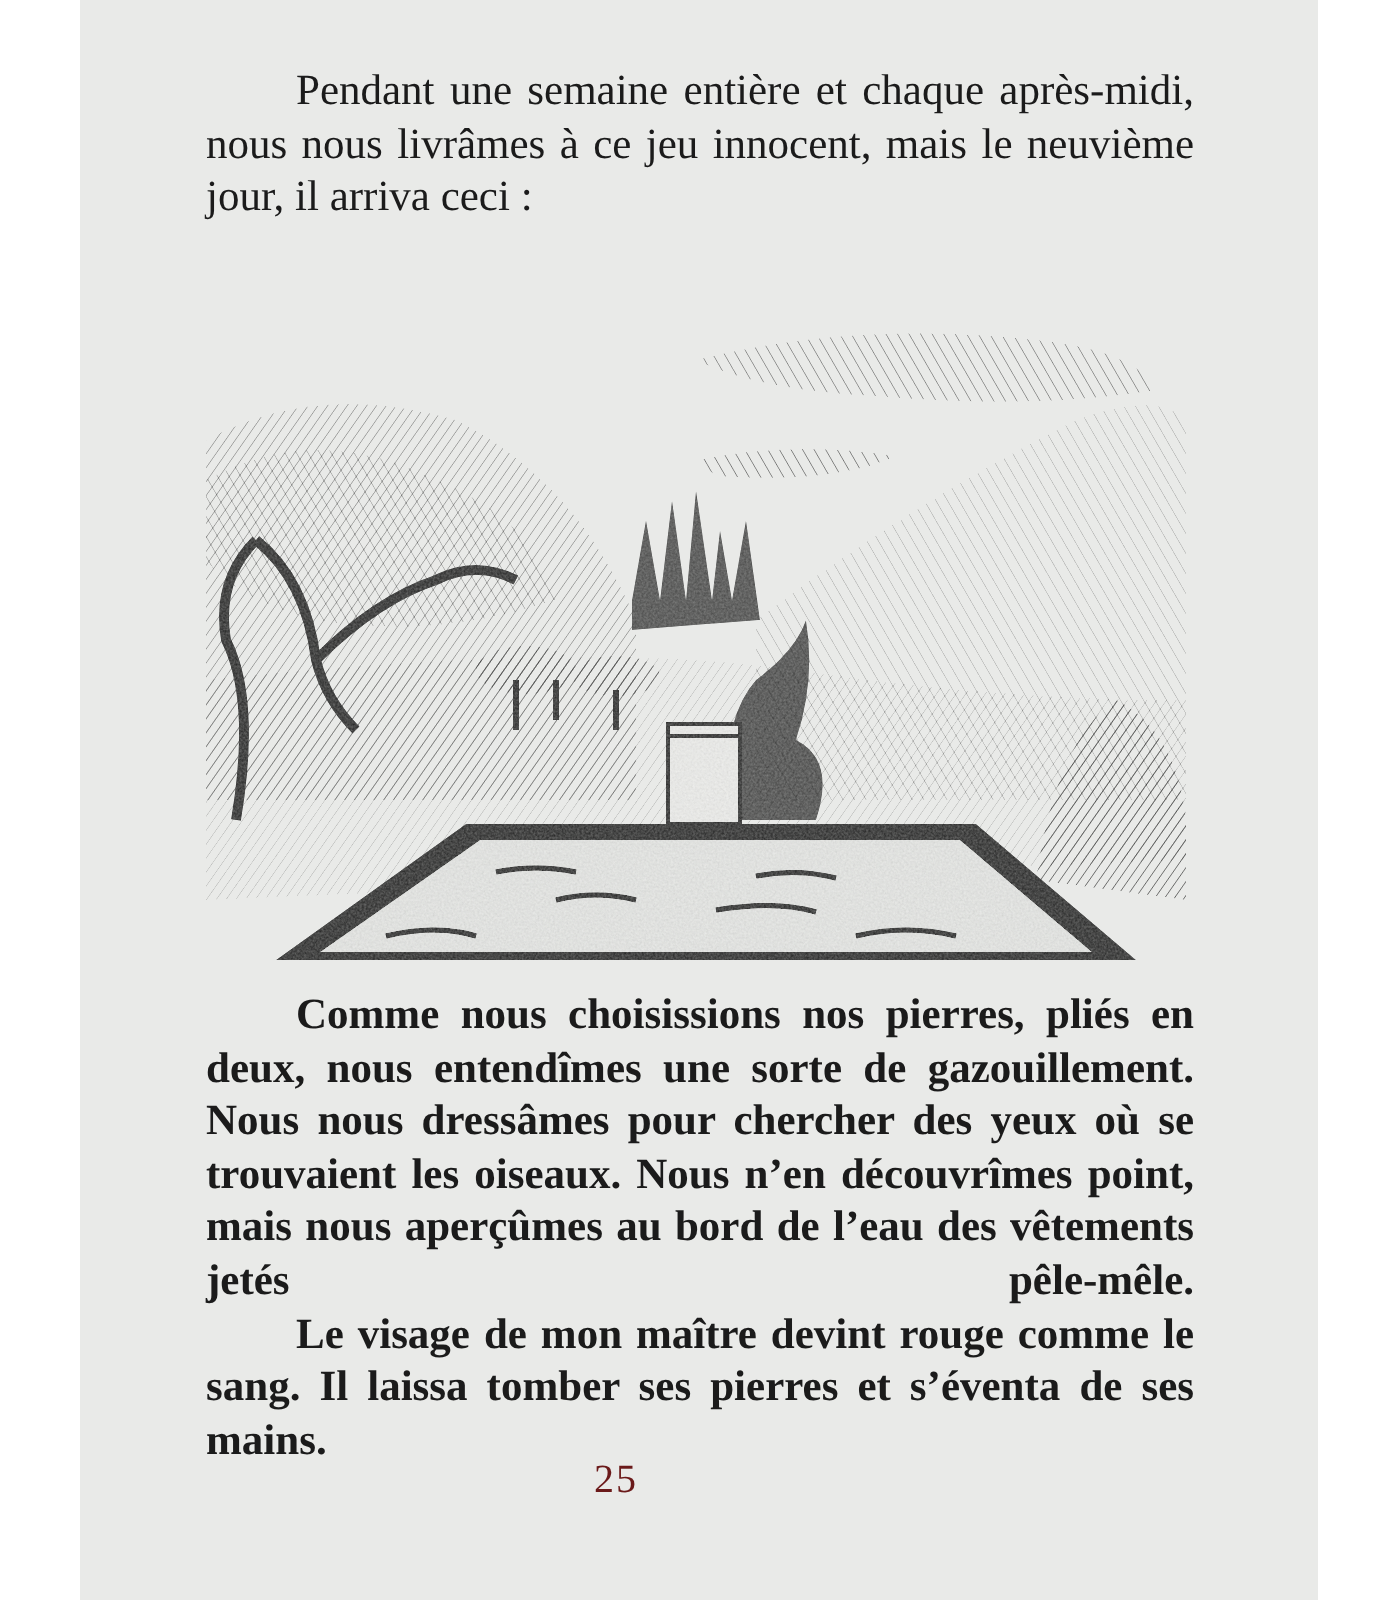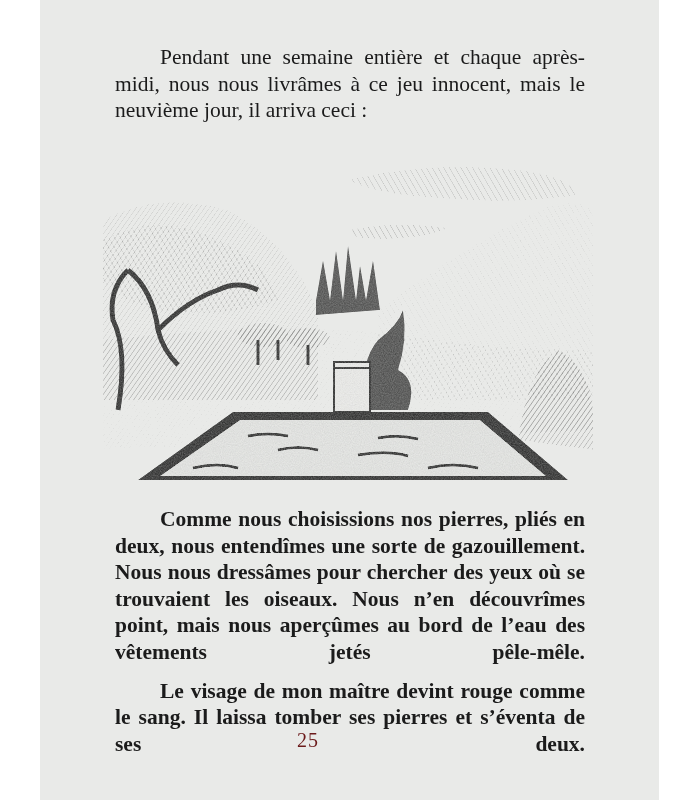--- a/index.html
+++ b/index.html
@@ -7,21 +7,21 @@
     .page {
       position: absolute; left: 40px; top: 0; width: 619px; height: 800px;
       background: #e9eae8;
     }
     .text {
       position: absolute; left: 103px; width: 494px;
       font-family: "Liberation Serif", "DejaVu Serif", serif;
       font-size: 21.5px; line-height: 26.6px; color: #1b1b1b;
       text-align: justify;
     }
-    .text p { margin: 12px; text-indent: 45px; text-align-last: left; }
+    .text p { margin: 0; text-indent: 45px; text-align-last: left; }
     .text p.full { text-align-last: justify; }
     .block1 { top: 32px; }
     .block2 { top: 494px; font-weight: bold; }
     .illustration {
       position: absolute; left: 98px; top: 150px; width: 500px; height: 332px;
     }
     .folio {
       position: absolute; left: 0; width: 616px; top: 729px; text-align: center;
       font-family: "Liberation Serif", "DejaVu Serif", serif;
       font-size: 20px; color: #6b1a1a; letter-spacing: 1px;
@@ -78,16 +78,16 @@
     <line x1="236" y1="218" x2="272" y2="218" stroke="#1b1b1b" stroke-width="2"></line>
 
     <path d="M40 330 L135 262 L390 262 L470 330Z" fill="#151515"></path>
     <path d="M62 326 L142 270 L382 270 L448 326Z" fill="#e9eae8"></path>
     <path d="M95 318 Q120 312 140 318 M180 300 Q200 295 220 300 M260 305 Q290 300 310 306 M330 318 Q355 312 380 318 M150 286 Q170 282 190 286 M280 288 Q300 284 320 289" stroke="#1b1b1b" stroke-width="2.5" fill="none"></path>
   </g>
 </svg>
 
 <div class="text block2">
   <p class="full">Comme nous choisissions nos pierres, pliés en deux, nous entendîmes une sorte de gazouillement. Nous nous dressâmes pour chercher des yeux où se trouvaient les oiseaux. Nous n’en découvrîmes point, mais nous aperçûmes au bord de l’eau des vêtements jetés pêle-mêle.</p>
-  <p class="full">Le visage de mon maître devint rouge comme le sang. Il laissa tomber ses pierres et s’éventa de ses deux.</p>
+  <p class="full">Le visage de mon maître devint rouge comme le sang. Il laissa tomber ses pierres et s’éventa de ses mains.</p>
 </div>
 
 <div class="folio">25</div>
 
 </body></html>

